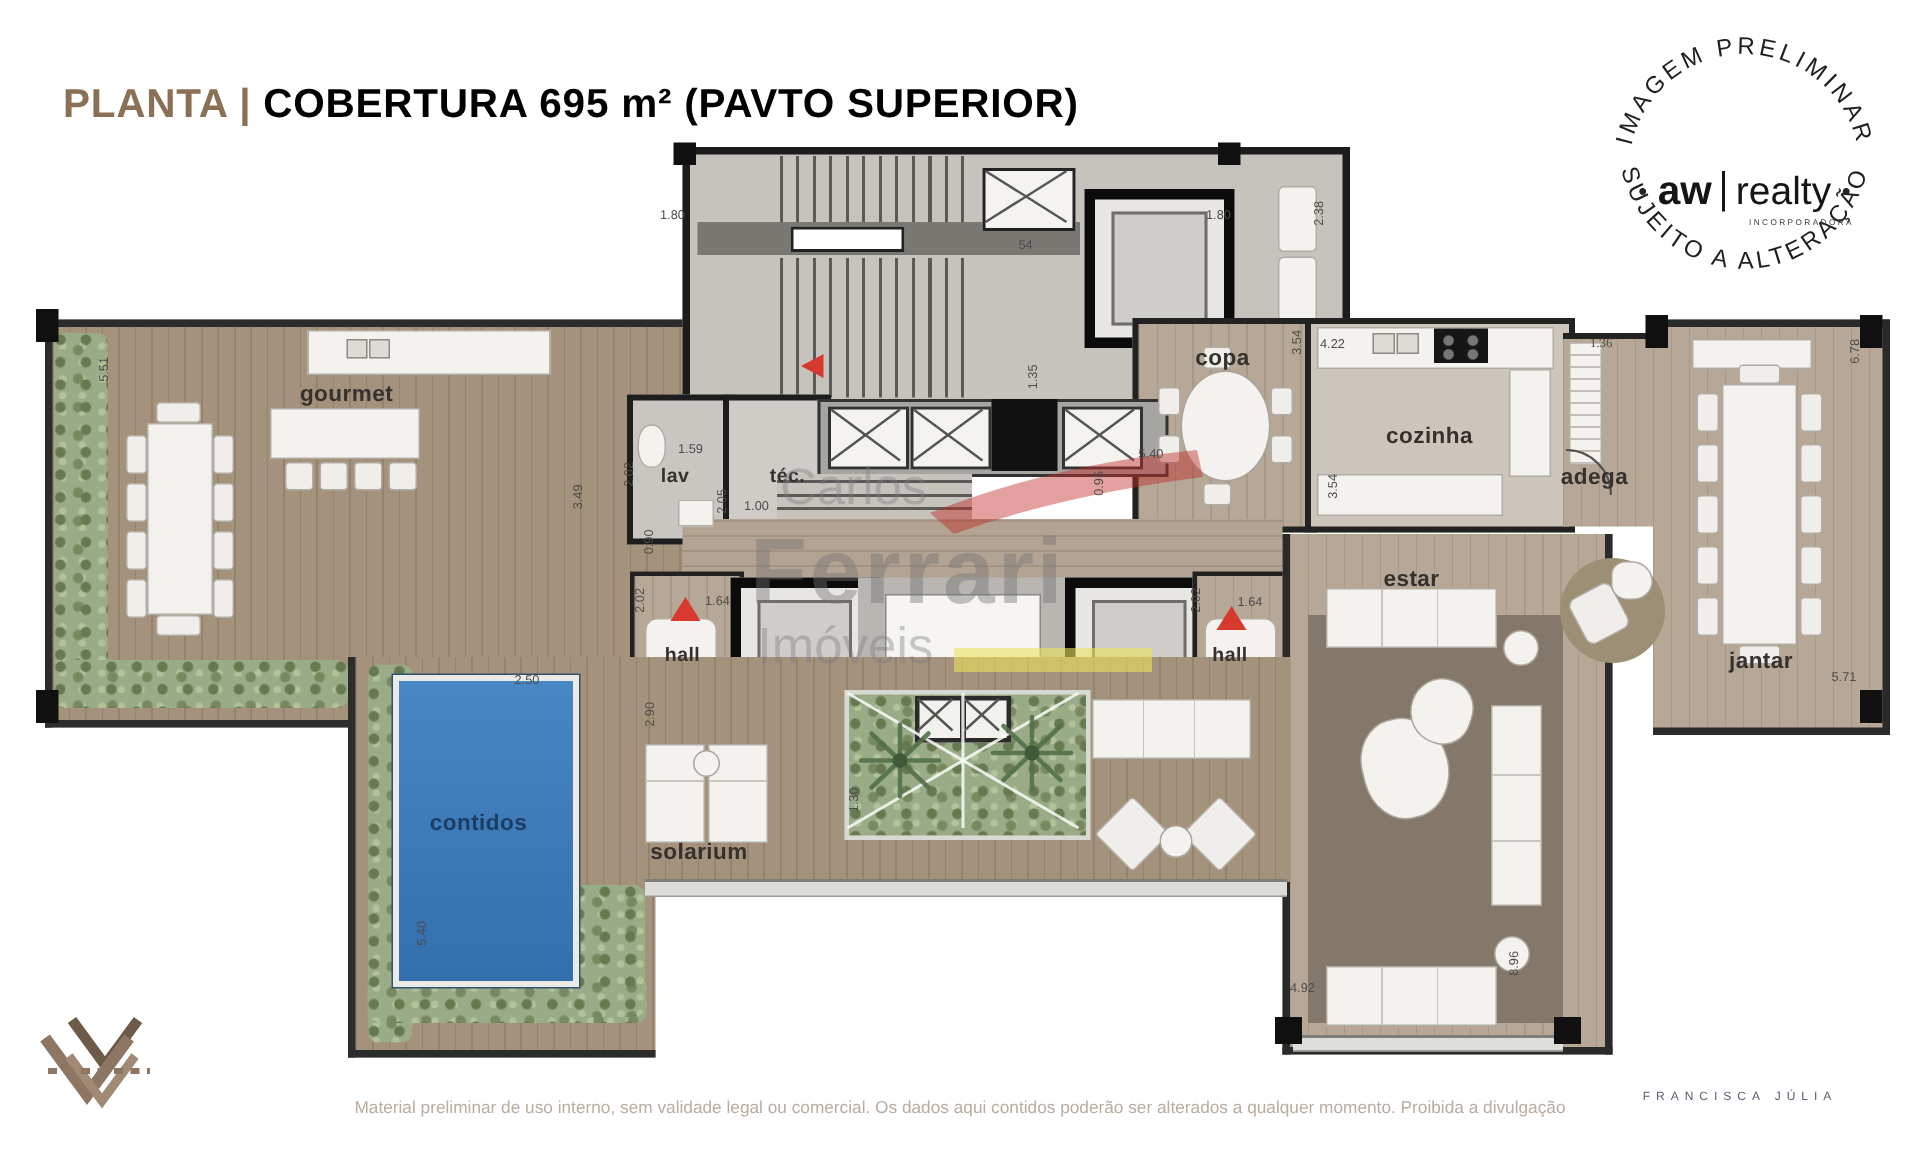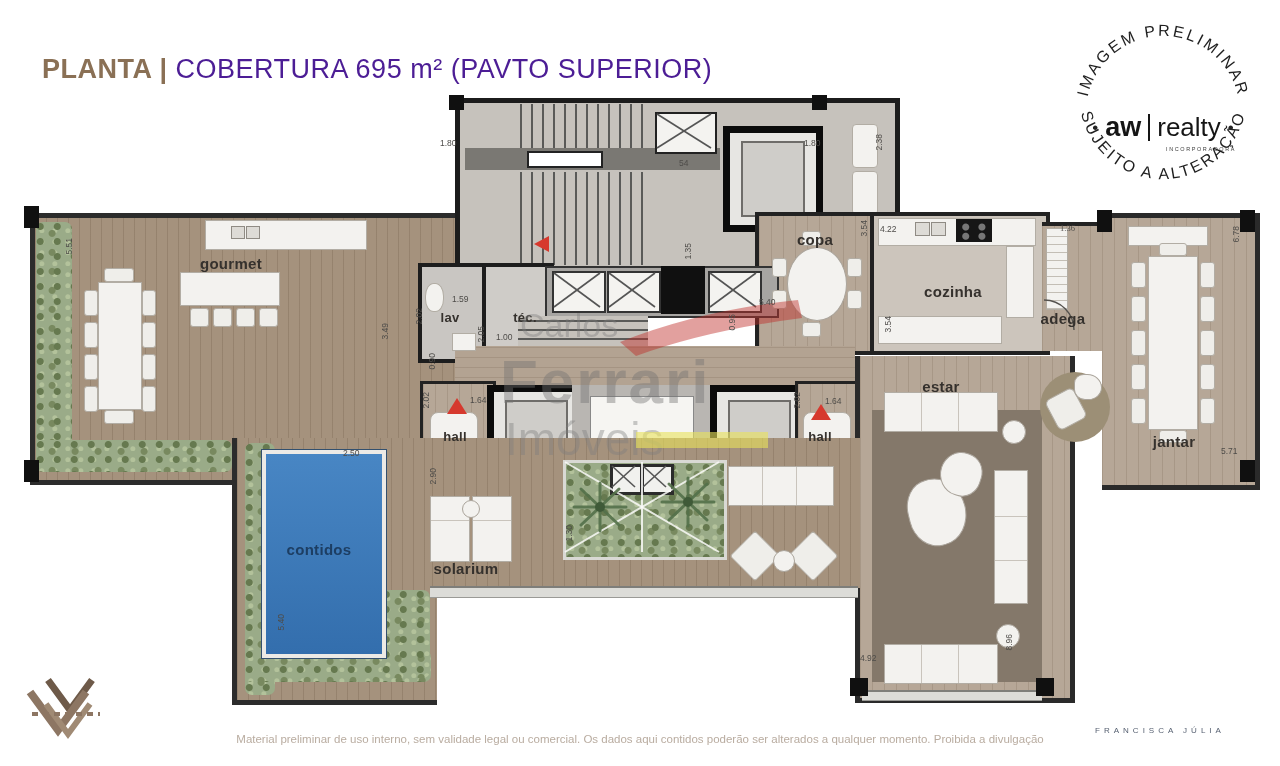--- a/index.html
+++ b/index.html
@@ -29,35 +29,35 @@
   .car{position:absolute;left:11px;top:8px;right:11px;bottom:8px;background:#cfcdc9;border:2px solid #6f6d6a;}
   .rug{position:absolute;background:#84786a;}
   
   .dim{position:absolute;font-size:8.5px;color:#4e4c49;white-space:nowrap;z-index:8;}
   .dim.v{writing-mode:vertical-rl;transform:rotate(180deg);}
   .room-label{position:absolute;transform:translate(-50%,-50%);font-weight:bold;font-size:15px;
               color:#35312d;letter-spacing:.3px;z-index:8;white-space:nowrap;}
   .pool-label{color:#1d3e63;}
   .title{position:absolute;left:42px;top:54px;font-size:27px;letter-spacing:.5px;z-index:10;white-space:nowrap;}
   .t-strong{font-weight:bold;color:#8a7055;}
-  .t-light{font-weight:400;color:#4c1d95;}
+  .t-light{font-weight:700;color:#000000;}
   
   .stamp{position:absolute;left:1058px;top:8px;width:210px;height:210px;z-index:10;}
   .arc-text{font-size:16px;letter-spacing:2.5px;fill:#1f1f1f;font-weight:500;}
   .stamp-brand{position:absolute;left:0;right:0;top:104px;display:flex;align-items:center;justify-content:center;gap:7px;color:#151515;}
   .aw{font-weight:800;font-size:27px;}
   .bar{width:2px;height:27px;background:#151515;}
   .realty{font-weight:500;font-size:26px;}
   .dot{font-size:17px;color:#232323;}
   .stamp-sub{position:absolute;left:108px;top:138px;font-size:5.5px;letter-spacing:1.6px;color:#3c3c3c;}
   
   .wm{position:absolute;color:rgba(125,125,125,.40);z-index:9;white-space:nowrap;}
   .wm1{left:520px;top:306px;font-size:34px;}
   .wm2{left:500px;top:346px;font-size:62px;font-weight:bold;letter-spacing:2px;color:rgba(115,115,115,.42);}
-  .wm3{left:505px;top:412px;font-size:46px;}
+  .wm3{left:505px;top:412px;font-size:34px;}
   .wm-bar{position:absolute;left:636px;top:432px;width:132px;height:16px;background:rgba(233,226,90,.6);z-index:9;}
   
   .disclaimer{position:absolute;left:160px;right:160px;top:733px;text-align:center;
               font-size:11.5px;color:#b9aca0;z-index:10;}
   .vittrino{position:absolute;left:1052px;top:688px;width:216px;text-align:center;font-size:29px;
             letter-spacing:10px;color:#252c38;z-index:10;}
   .vittrino-sub{position:absolute;left:1052px;top:726px;width:216px;text-align:center;font-size:8px;
             letter-spacing:4px;color:#566071;z-index:10;}
   .edge{position:absolute;background:#dcdcd8;border-top:2px solid #7e7e7a;border-bottom:1px solid #9a9a96;}
   svg.overlay{position:absolute;left:0;top:0;z-index:6;pointer-events:none;}

